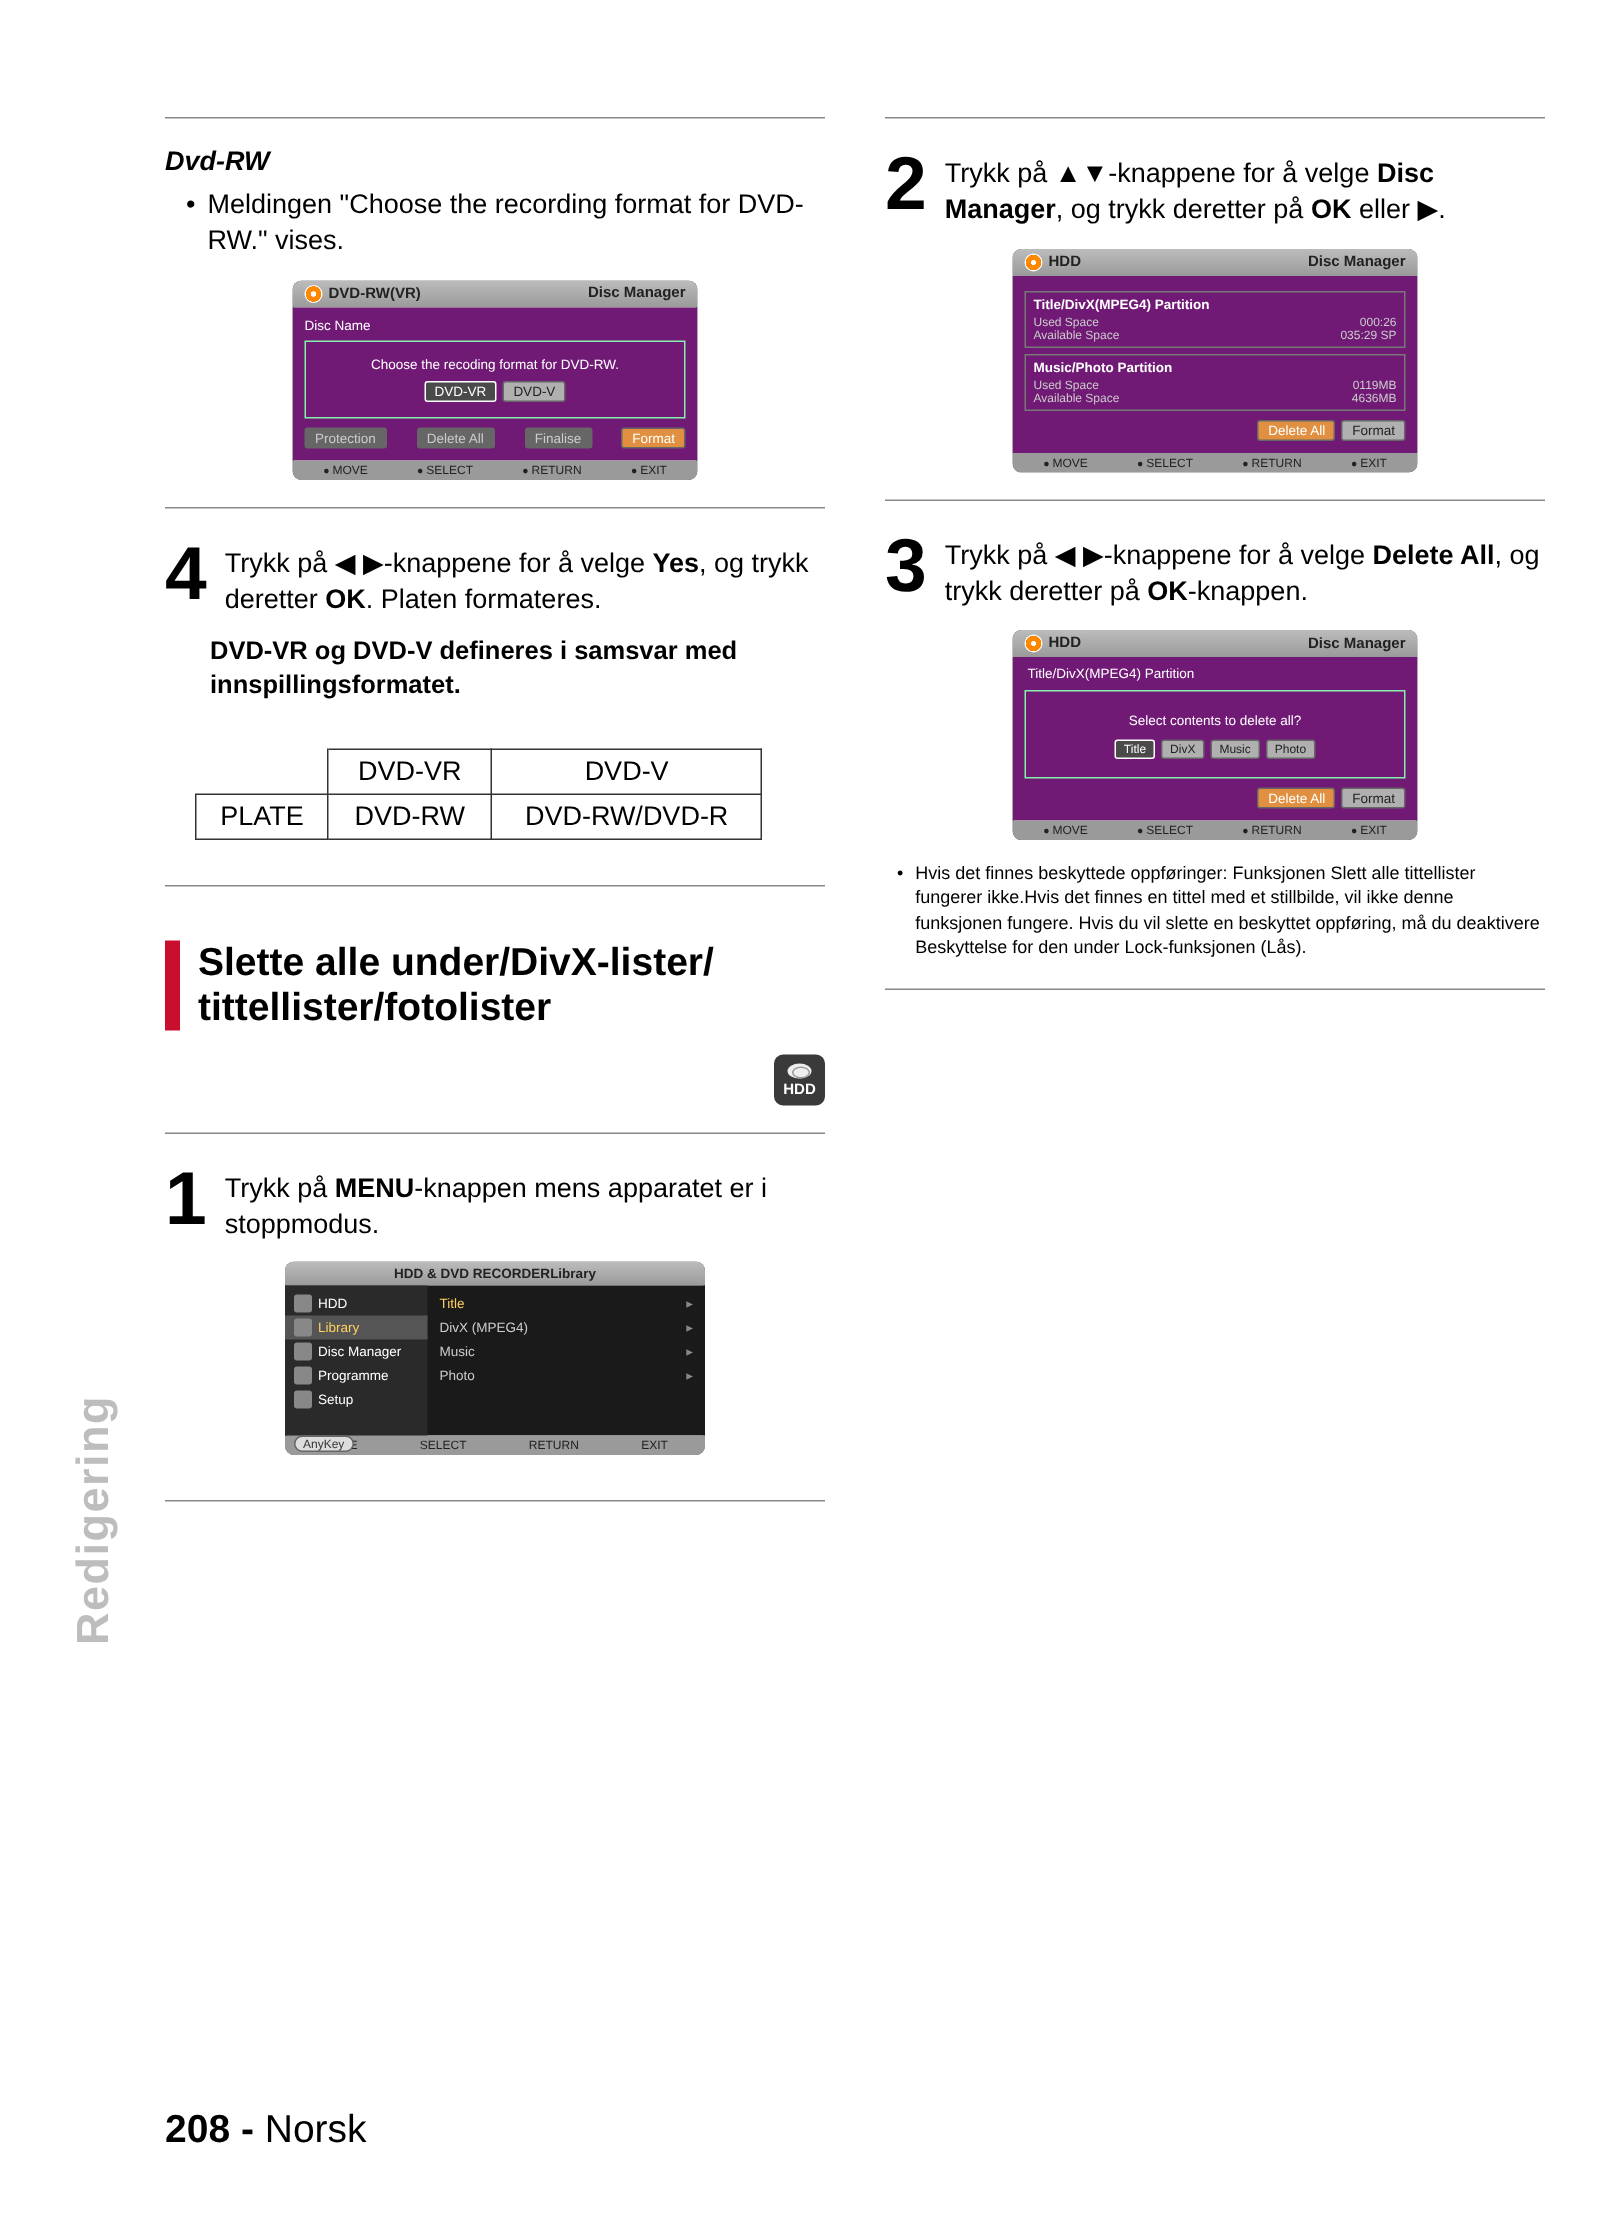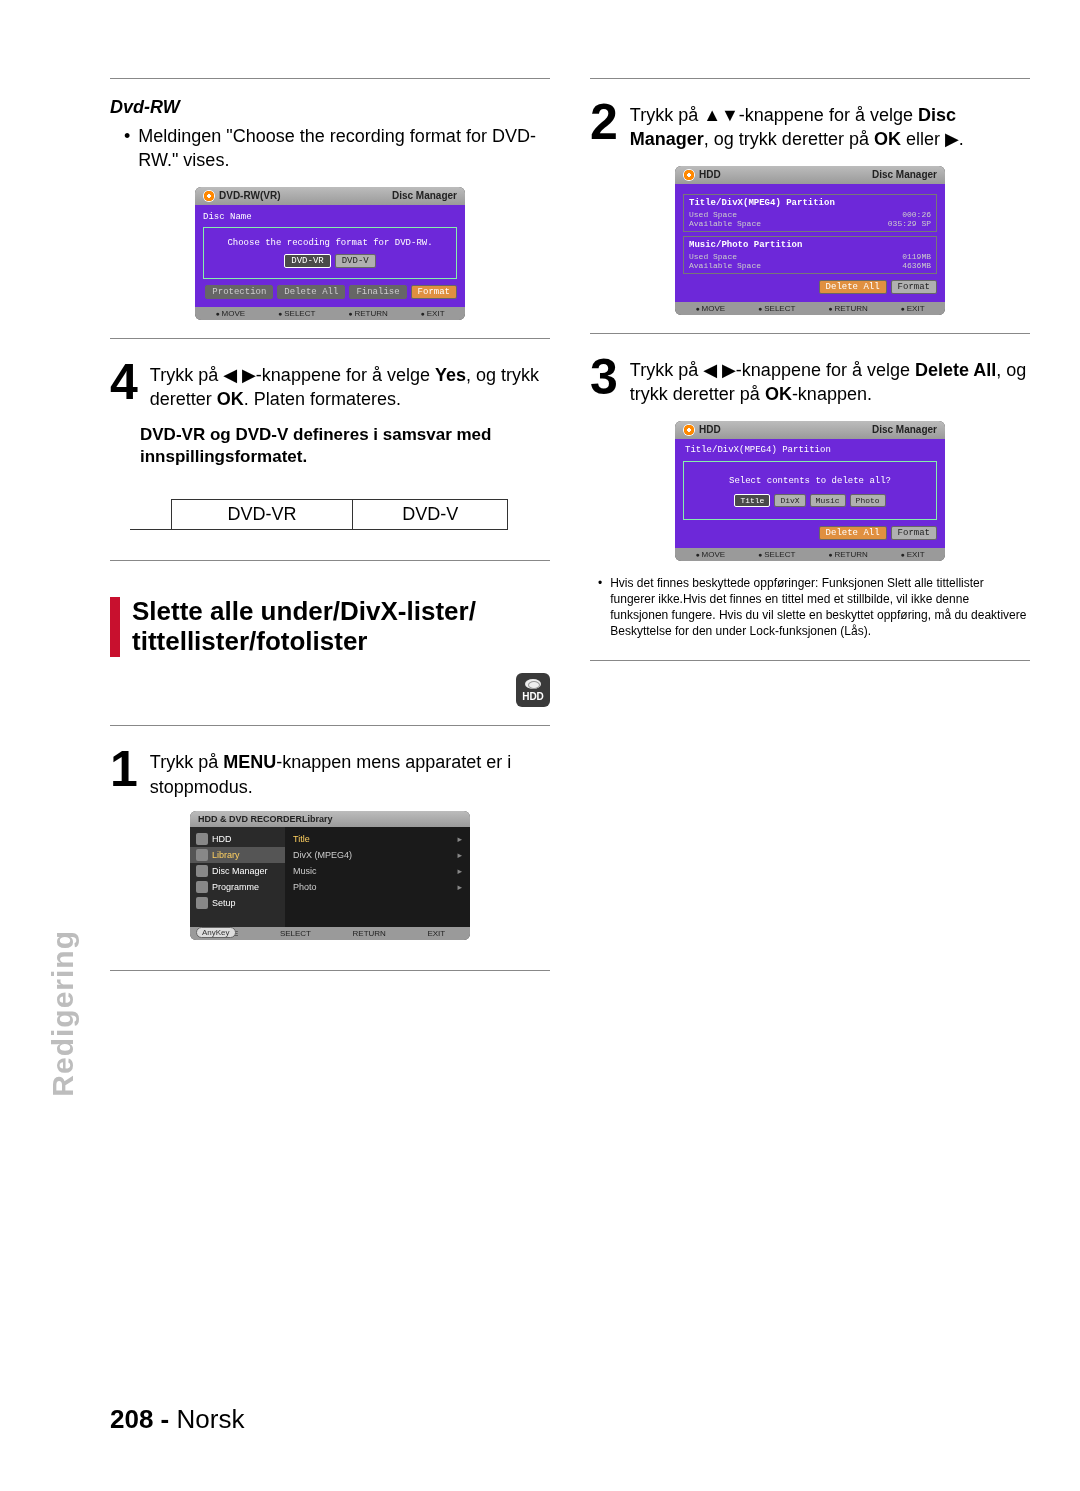--- a/index.html
+++ b/index.html
@@ -51,21 +51,21 @@
     background: linear-gradient(#bcbcbc,#9a9a9a);
     display: flex; justify-content: space-between; align-items: center;
     padding: 3px 8px;
     color: #222; font-weight: 700;
   }
   .panel-hdr .disc-icon {
     width: 12px; height: 12px; border-radius: 50%;
     background: radial-gradient(circle,#fff 20%,#f80 22%,#f80 60%,#fff 62%);
     display: inline-block; vertical-align: middle; margin-right: 4px;
   }
-  .panel-body { background: #6d28d9; padding: 6px 8px 8px; font-family: Liberation Mono, monospace; }
+  .panel-body { background: #701a75; padding: 6px 8px 8px; }
   .panel-line { color:#fff; font-size:9px; padding:1px 0; display:flex; justify-content:space-between; }
   .panel-box { border:1px solid #86efac; padding:10px 6px; margin:4px 0; text-align:center; color:#fff; font-size:9px; }
   .panel-btns { display:flex; gap:4px; justify-content:center; margin-top:6px; }
   .pbtn { background:#b0b0b0; color:#222; border-radius:2px; padding:1px 6px; font-size:9px; border:1px solid #666; }
   .pbtn.highlight { background:#4a4a4a; color:#fff; border-color:#fff; }
   .pbtn.sel { background:#e09040; color:#fff; }
   .panel-footer {
     background:#9a9a9a; color:#222; font-size:8px;
     display:flex; justify-content:space-around; padding:2px 4px;
   }
@@ -87,21 +87,21 @@
   .hdd-badge {
     width:34px; height:34px; border-radius:6px; background:#3a3a3a;
     display:flex; flex-direction:column; align-items:center; justify-content:center;
     color:#fff; font-size:10px; font-weight:700; margin-left:auto; margin-top:6px;
   }
   .hdd-badge .disc { width:16px; height:10px; border-radius:50%; background:#eee; margin-bottom:2px; position:relative; }
   .hdd-badge .disc::after { content:""; position:absolute; left:3px; top:2px; width:10px; height:6px; border:1px solid #999; border-radius:50%; }
 
   
   .libpanel { width:280px; margin:12px auto; border-radius:6px; overflow:hidden; font-size:9px; box-shadow:0 0 0 1px #444 inset;}
-  .lib-top { background:linear-gradient(#bcbcbc,#9a9a9a); color:#222; font-weight:700; display:flex; justify-content:flex-start; padding:3px 8px; }
+  .lib-top { background:linear-gradient(#bcbcbc,#9a9a9a); color:#222; font-weight:700; display:flex; justify-content:center; padding:3px 8px; }
   .lib-body { display:flex; background:#1a1a1a; min-height:100px; }
   .lib-left { width:95px; background:#2a2a2a; padding:4px 0; }
   .lib-left .li { display:flex; align-items:center; gap:4px; padding:2px 6px; color:#fff; font-size:9px; }
   .lib-left .li.sel { background:#555; color:#ffd060; }
   .lib-left .ic { width:12px;height:12px;border-radius:2px;background:#888; display:inline-block;}
   .lib-right { flex:1; padding:4px 8px; color:#fff; }
   .lib-right .ri { display:flex; justify-content:space-between; padding:3px 0; font-size:9px; color:#ccc; }
   .lib-right .ri.sel { color:#ffd060; }
   .lib-right .ri .chev::after { content:"\25B8"; color:#888; }
   .lib-foot { background:#9a9a9a; color:#222; font-size:8px; display:flex; justify-content:space-around; padding:2px 4px;}
@@ -165,21 +165,21 @@
             <span>Disc Name</span>
             <span></span>
           </div>
         <div class="panel-box">
           <div>Choose the recoding format for DVD-RW.</div>
           <div class="panel-btns">
             <span class="pbtn highlight">DVD-VR</span>
             <span class="pbtn">DVD-V</span>
           </div>
         </div>
-        <div class="ftrow" style="">
+        <div class="ftrow" style="justify-content:space-between;">
           <span class="pbtn" style="background:#666;color:#ccc;">Protection</span>
           <span class="pbtn" style="background:#666;color:#ccc;">Delete All</span>
           <span class="pbtn" style="background:#666;color:#ccc;">Finalise</span>
           <span class="pbtn sel">Format</span>
         </div>
       </div>
       <div class="panel-footer">
         <span>MOVE</span>
         <span>SELECT</span>
         <span>RETURN</span>
@@ -196,20 +196,25 @@
       </div>
     </div>
     <div class="note-bold">DVD-VR og DVD-V defineres i samsvar med innspillingsformatet.</div>
 
     <table class="simple">
       <tbody>
           <tr>
         <td style="border-left:none;border-top:none;"></td>
         <td>DVD-VR</td>
         <td>DVD-V</td>
+      </tr>
+      <tr>
+        <td>PLATE</td>
+        <td>DVD-RW</td>
+        <td>DVD-RW/DVD-R</td>
       </tr>
     </tbody>
       </table>
 
     <div class="hr" style="margin-top:30px;"></div>
 
     <div class="big-title">
       <div class="bar"></div>
       <div class="t">
         <div>Slette alle under/DivX-lister/</div>

